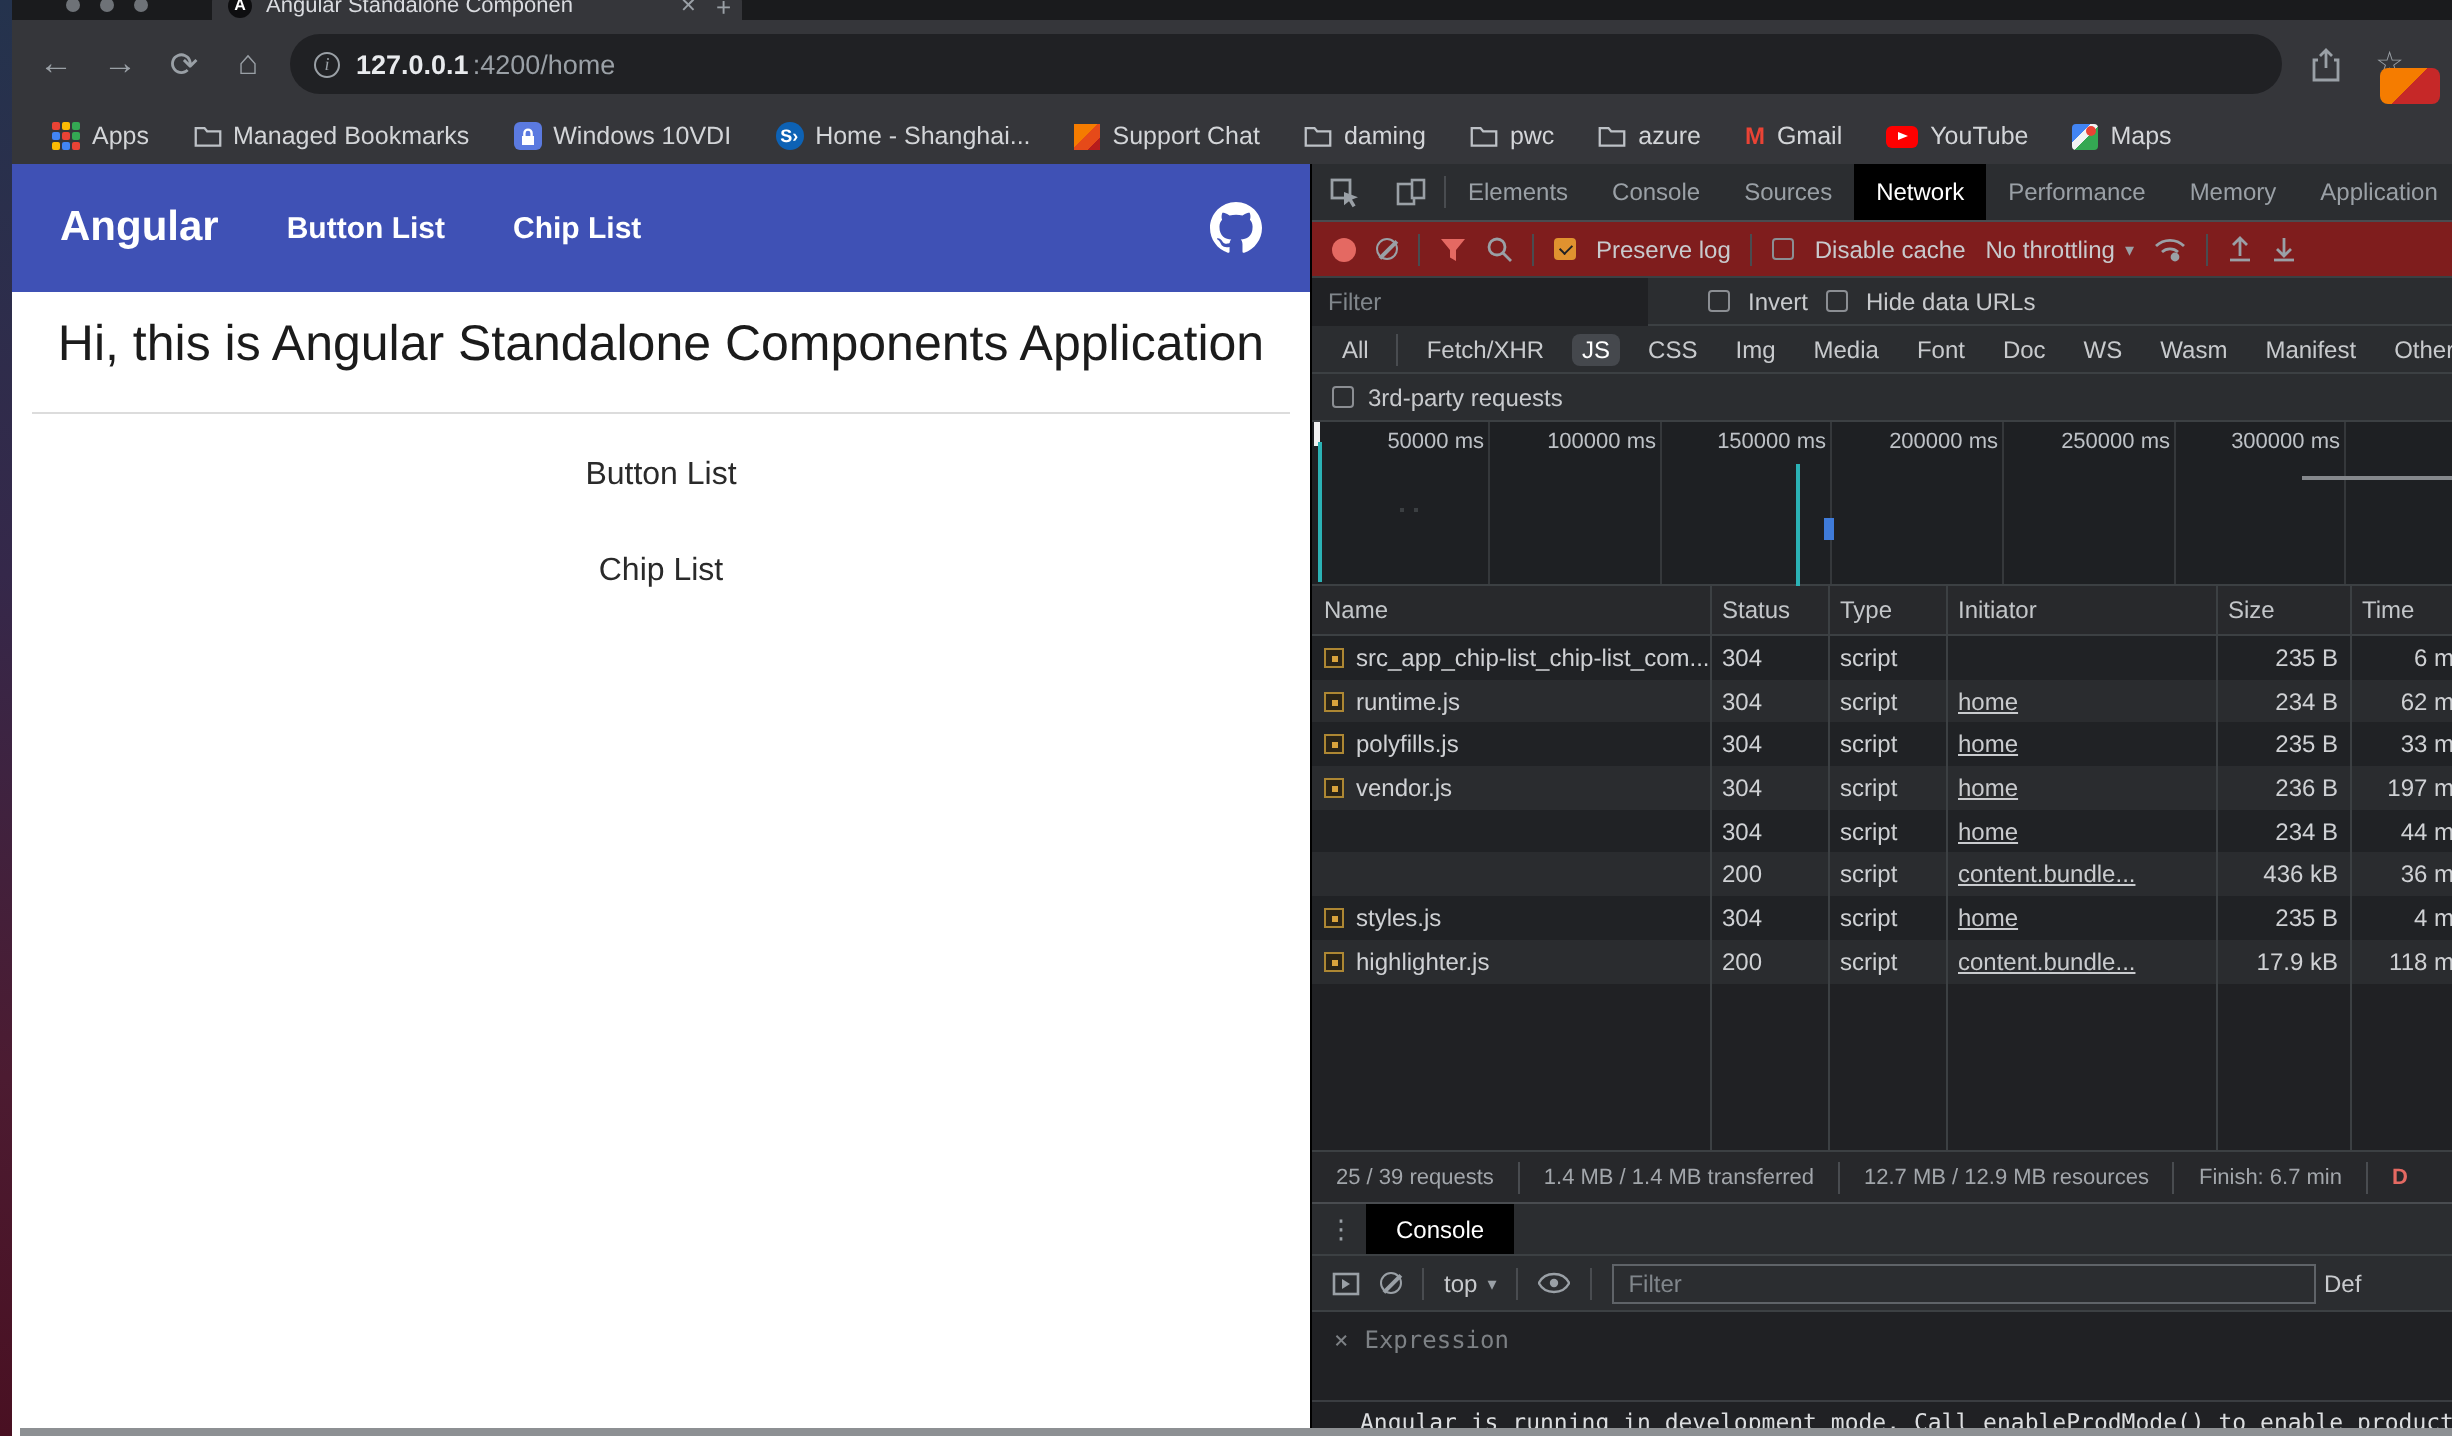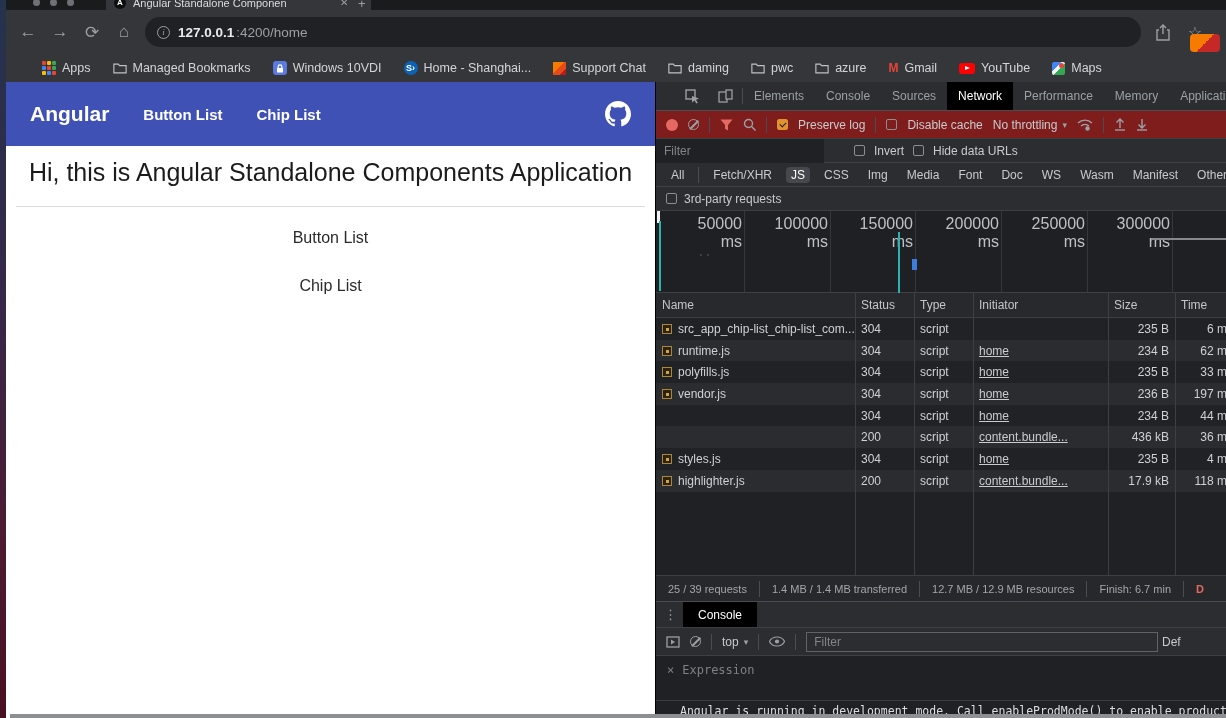--- a/index.html
+++ b/index.html
@@ -31,21 +31,21 @@
   .info-ic { width:13px; height:13px; border:1px solid #9aa0a6; border-radius:50%; color:#9aa0a6;
     font-size:9px; font-style:italic; font-family:"Liberation Serif",serif; display:flex; align-items:center; justify-content:center; }
   .url-host { color:#e8eaed; font-size:13.5px; font-weight:bold; }
   .url-path { color:#9aa0a6; font-size:13.5px; margin-left:-6px; }
   .bar-right { position:absolute; right:24px; top:7px; height:30px; display:flex; align-items:center; gap:18px; }
   .star { color:#9aa0a6; font-size:16px; }
   .ext-ic { position:absolute; right:-18px; top:17px; width:30px; height:18px; border-radius:4px;
     background:linear-gradient(135deg,#f57c00 0 50%,#c62828 50%); }
 
   .bookmarks { position:absolute; left:6px; right:0; top:54px; height:28px; background:#35363a;
-    display:flex; align-items:center; gap:22px; padding-left:36px; color:#d3d5d8; font-size:12.5px; }
+    display:flex; align-items:center; gap:22px; padding-left:20px; color:#d3d5d8; font-size:12.5px; }
   .bm { display:flex; align-items:center; gap:6px; white-space:nowrap; }
   .apps-grid { display:grid; grid-template-columns:repeat(3,4px); grid-auto-rows:4px; gap:1px; }
   .apps-grid i { border-radius:1px; }
   .ic-chat { width:13px; height:13px; background:linear-gradient(135deg,#f57c00 0 45%,#e64a19 45% 75%,#b71c1c 75%); }
   .ic-sp { width:14px; height:14px; border-radius:50%; background:#0d62b5; color:#fff; font-size:9px;
     font-weight:bold; display:flex; align-items:center; justify-content:center; }
   .ic-lock { width:14px; height:14px; border-radius:3px; background:#5b7ae0; display:flex; align-items:center; justify-content:center; }
   .ic-yt { width:16px; height:11px; border-radius:3px; background:#f00; position:relative; }
   .ic-yt::after { content:""; position:absolute; left:6px; top:3px; border-left:5px solid #fff;
     border-top:2.5px solid transparent; border-bottom:2.5px solid transparent; }
@@ -64,21 +64,21 @@
   .h1 { position:absolute; top:76px; left:0; width:100%; text-align:center; color:#1b1b1b; font-size:25px; }
   .rule { position:absolute; top:124px; left:10px; right:10px; border-top:1px solid #dcdcdc; }
   .plink { position:absolute; left:0; width:100%; text-align:center; color:#2a2a2a; font-size:16px; cursor:pointer; }
 
   
   .devtools { position:absolute; left:655px; top:82px; width:571px; height:636px; background:#202124;
     color:#bdc1c6; font-size:12px; border-left:1px solid #000; }
   .dtrow { position:absolute; left:0; width:100%; display:flex; align-items:center; }
   .sep { width:1px; height:16px; background:#494c50; flex:0 0 auto; }
 
-  .dt-tabs { top:0; height:29px; background:#2b2d30; border-bottom:1px solid #494c50; gap:0;padding-left:20px; }
+  .dt-tabs { top:0; height:29px; background:#2b2d30; border-bottom:1px solid #494c50; gap:0; }
   .dt-icbtn { padding:0 9px; display:flex; align-items:center; }
   .dt-tab { padding:0 11px; height:100%; display:flex; align-items:center; color:#9aa0a6; white-space:nowrap; }
   .dt-tab.active { background:#000; color:#fff; }
 
   .net-toolbar { top:29px; height:28px; background:#7f1d1d; border-bottom:1px solid #3c4043; gap:10px; padding:0 10px; }
   .rec { width:12px; height:12px; border-radius:50%; background:#e46962; }
   .no-ic { width:11px; height:11px; border:1.5px solid #9aa0a6; border-radius:50%; position:relative; }
   .no-ic::after { content:""; position:absolute; left:-1px; top:4px; width:12px; height:1.5px; background:#9aa0a6; transform:rotate(-45deg); }
   .cb { width:11px; height:11px; border:1px solid #8b8e93; border-radius:2px; flex:0 0 auto; }
   .cb.checked { background:#e0922f; border-color:#e0922f; position:relative; }
@@ -94,21 +94,21 @@
   .net-filter::placeholder, .con-filter::placeholder { color:#80868b; }
 
   .types-row { top:81px; height:24px; background:#2b2d30; border-bottom:1px solid #3c4043; gap:9px; padding:0 10px; }
   .tf { color:#c8cacd; padding:1px 5px; white-space:nowrap; }
   .tf.active { background:#45484d; border-radius:4px; color:#fff; }
 
   .party-row { top:105px; height:24px; background:#2b2d30; border-bottom:1px solid #3c4043; gap:7px; padding:0 10px; }
 
   .timeline { position:absolute; top:129px; left:0; width:100%; height:82px; background:#1e2023; border-bottom:1px solid #3c4043; }
   .grid { position:absolute; top:0; bottom:0; width:1px; background:#35383b; }
-  .tick { position:absolute; top:4px; width:70px; text-align:right; font-size:16px; color:#bdc1c6; }
+  .tick { position:absolute; top:4px; width:70px; text-align:right; font-size:11px; color:#bdc1c6; }
   .tl-handle { position:absolute; left:1px; top:0; width:3px; height:12px; background:#f1f1f1; }
   .tl-teal { position:absolute; width:1.5px; background:#2bb2b5; }
   .tl-blue { position:absolute; left:256px; top:48px; width:5px; height:11px; background:#3f7bd9; }
   .tl-gray { position:absolute; left:495px; top:27px; width:76px; height:2px; background:#85888c; }
   .tl-dot { position:absolute; top:43px; width:2px; height:2px; background:#3b3f42; }
 
   .net-table { position:absolute; top:211px; left:0; width:100%; height:282px; }
   .nt-head { position:absolute; top:0; left:0; width:100%; height:25px; background:#28292c;
     border-bottom:1px solid #3c4043; color:#c3c6c9; }
   .nt-col { position:absolute; top:0; height:100%; display:flex; align-items:center; padding:0 6px; }

